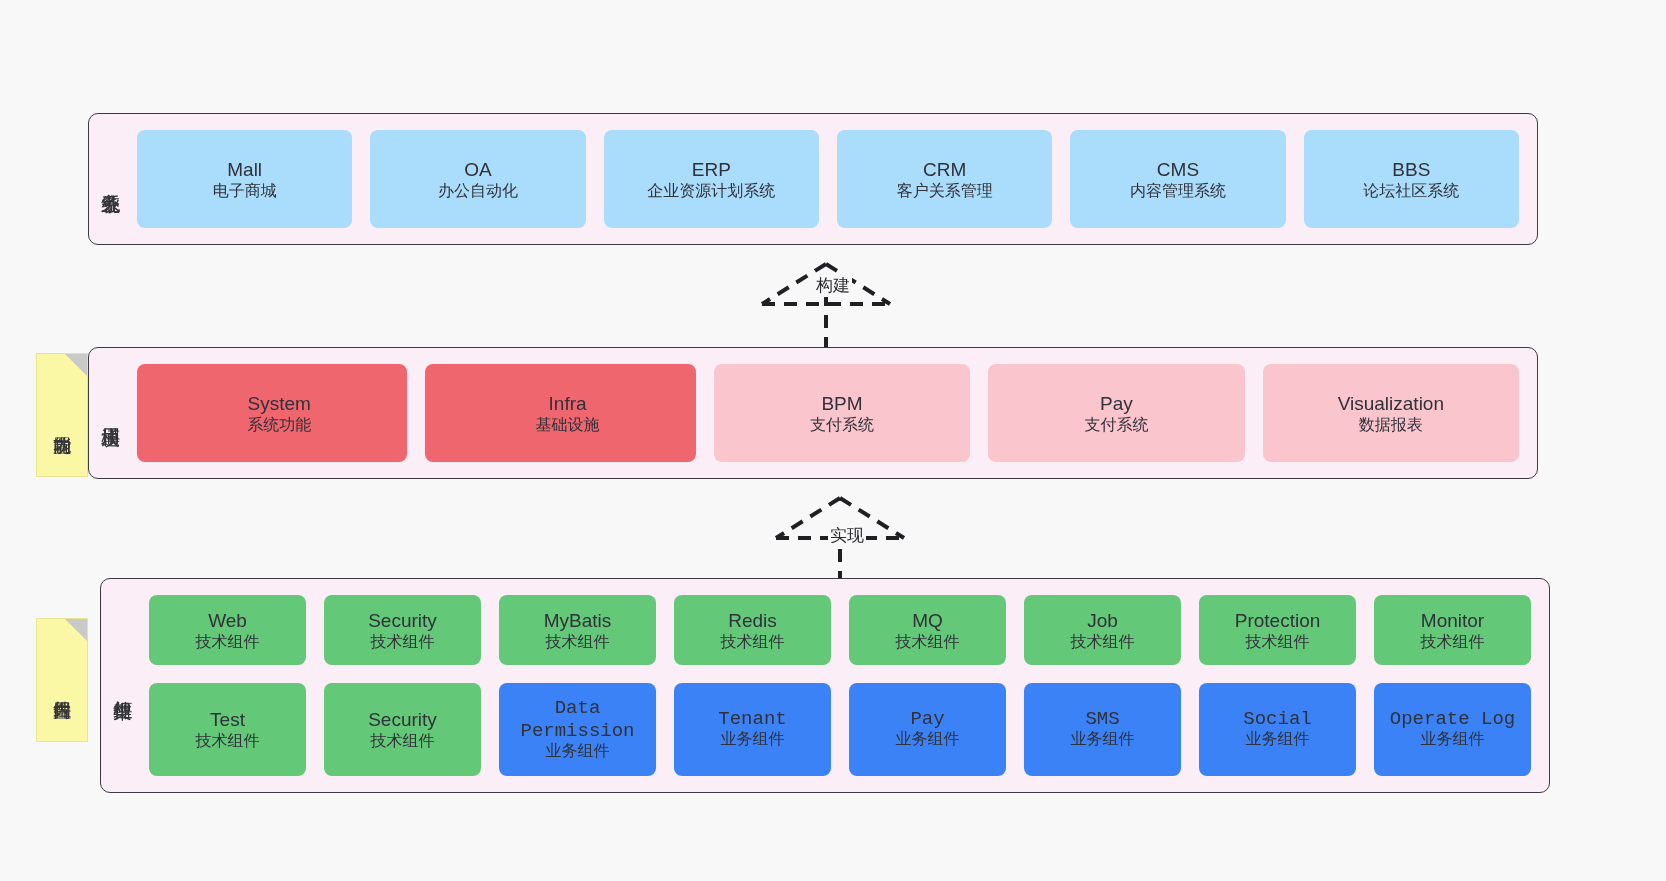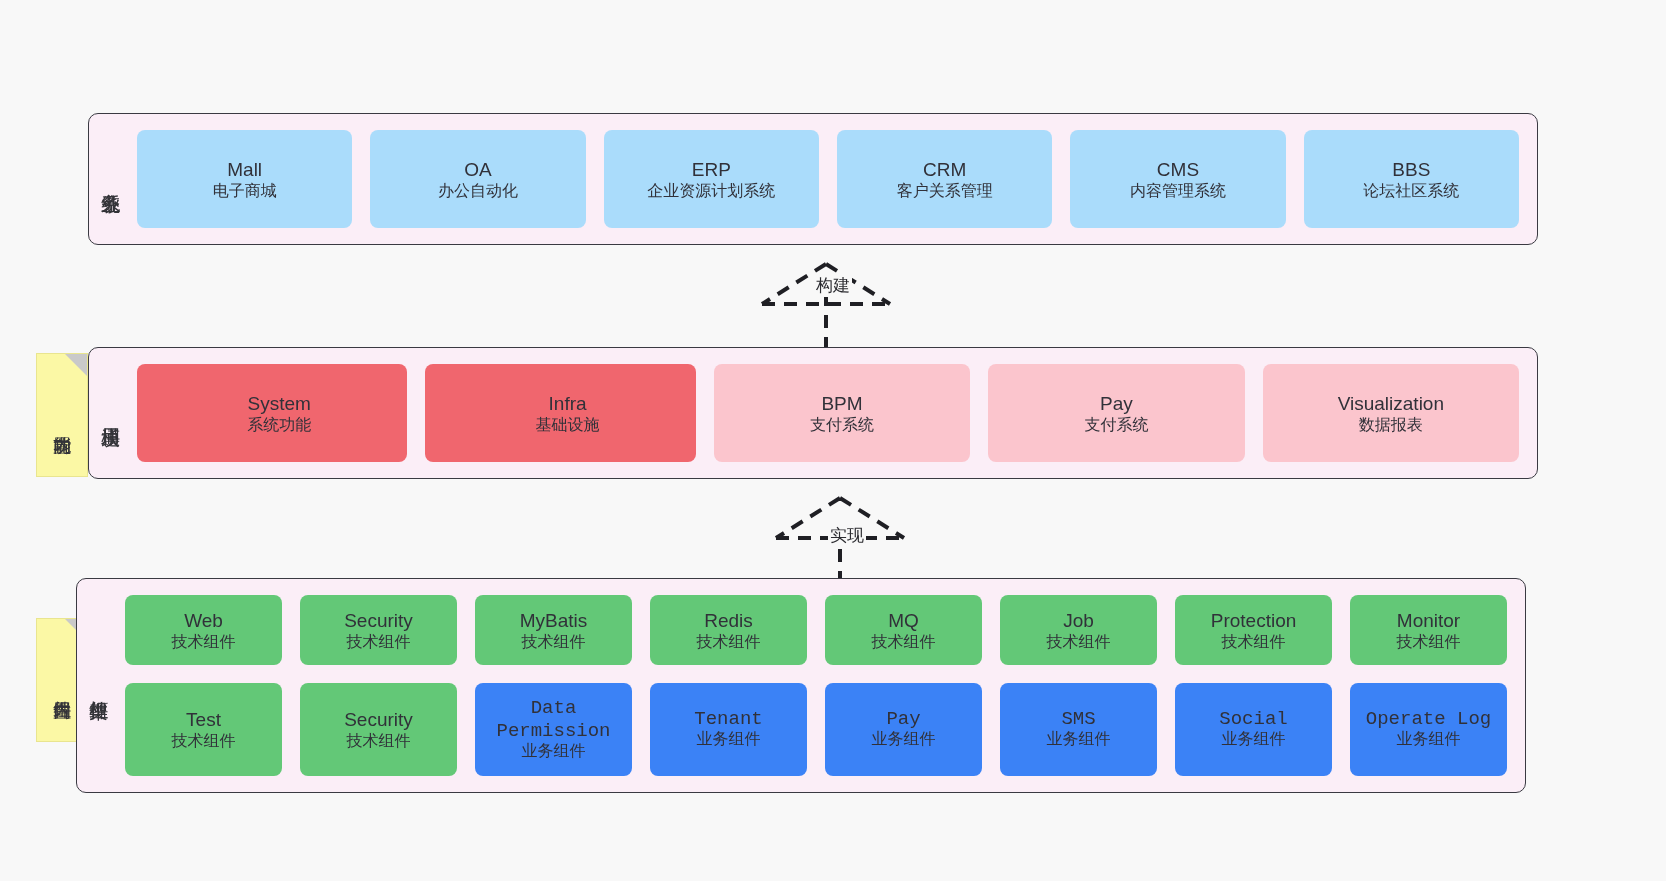--- a/index.html
+++ b/index.html
@@ -196,21 +196,21 @@
       <path d="M 70 6 L 6 46 M 70 6 L 134 46" stroke="#1f1f24" stroke-width="4" fill="none" stroke-dasharray="13 9" stroke-linecap="butt"></path>
       <path d="M 6 46 L 134 46" stroke="#1f1f24" stroke-width="4" fill="none" stroke-dasharray="13 9"></path>
     </svg>
     <div class="arrow-label" style="left:58px; top:32px;">实现</div>
   </div>
 
   <div class="note" style="left:36px; top:618px; width:52px; height:124px;">
     <span class="fold"></span>
     <span>内置组件</span>
   </div>
-  <div class="layer" id="layer-framework" style="left:76px; top:578px; width:1450px; height:215px;">
+  <div class="layer" id="layer-framework" style="left:100px; top:578px; width:1450px; height:215px;">
     <div class="layer-title">框架组件</div>
     <div class="layer-body">
 
       <div class="row">
         <div class="node c-green">
           <div class="t1">Web</div>
           <div class="t2">技术组件</div>
         </div>
         <div class="node c-green">
           <div class="t1">Security</div>

